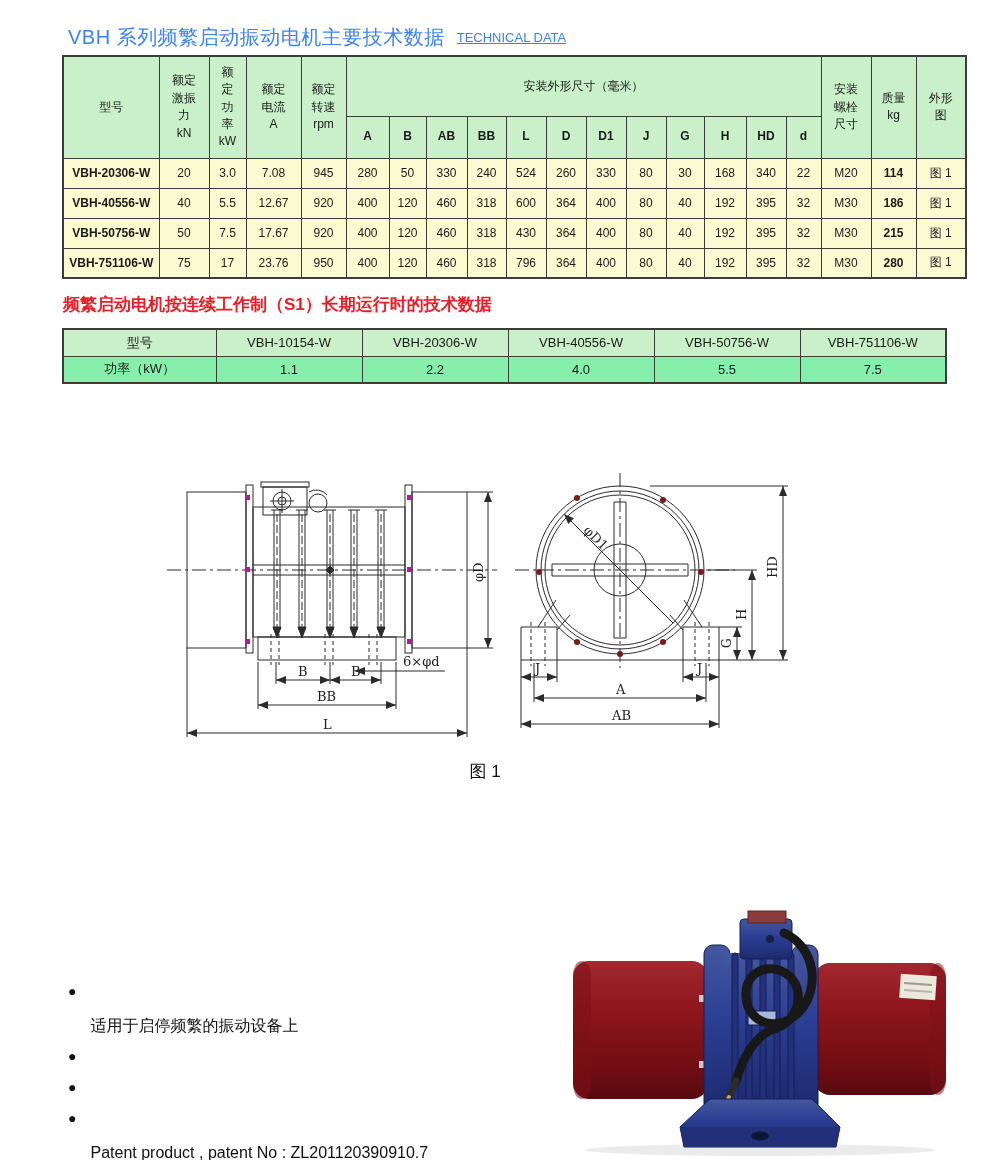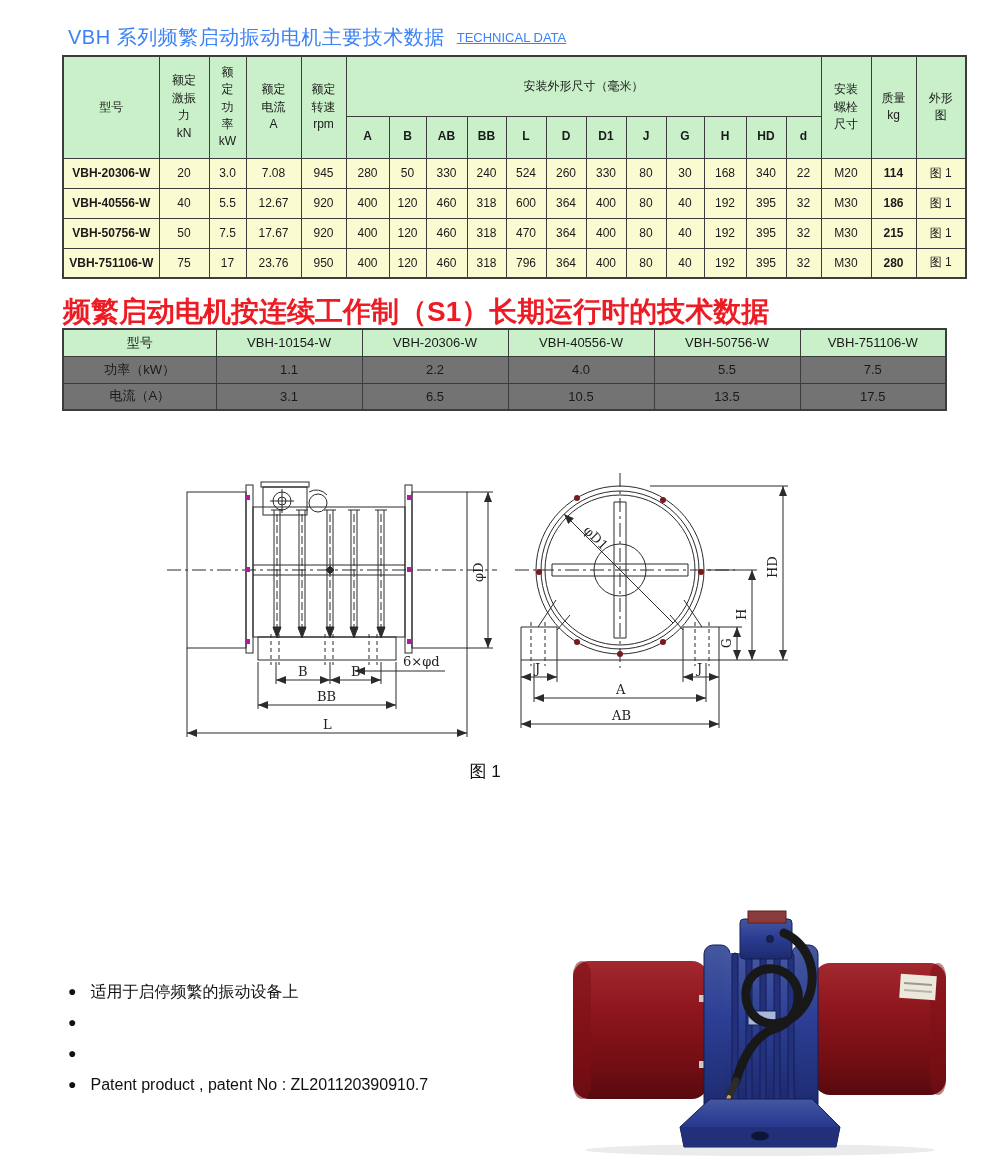--- a/index.html
+++ b/index.html
@@ -4,53 +4,53 @@
 <style>
   * { margin:0; padding:0; box-sizing:border-box; }
   html,body { background:#ffffff; }
   body { width:1000px; height:1160px; position:relative; font-family:"Liberation Sans","DejaVu Sans",sans-serif; color:#1a1a1a; }
   .page { position:absolute; inset:0; background:#fff; overflow:hidden; }
 
   
   .title1 { position:absolute; left:68px; top:24px; color:#3b82f6; font-weight:normal; white-space:nowrap; }
   .title1 .zh { font-size:20px; letter-spacing:0.5px; }
   .title1 .en { font-size:13px; text-decoration:underline; margin-left:12px; vertical-align:2px; }
-  .title2 { position:absolute; left:63px; top:293px; color:#ed1c24; font-weight:bold; font-size:28px; white-space:nowrap; }
+  .title2 { position:absolute; left:63px; top:293px; color:#ed1c24; font-weight:bold; font-size:17px; white-space:nowrap; }
 
   
   table { border-collapse:collapse; table-layout:fixed; }
   #t1 { position:absolute; left:62px; top:55px; width:903px; border:2px solid #3c3c3c; }
   #t1 th, #t1 td { border:1px solid #3c3c3c; text-align:center; vertical-align:middle; padding:0 1px; }
   #t1 th { background:#c9f0c9; font-weight:normal; font-size:12px; line-height:1.45; white-space:pre-line; }
   #t1 tr.h1 { height:60px; }
   #t1 tr.h2 { height:42px; }
   #t1 tr.h2 th { font-weight:bold; white-space:nowrap; }
   #t1 tbody td { background:#fbfbd2; font-size:12px; height:30px; }
   #t1 tbody td:first-child { font-weight:bold; }
   #t1 tbody td:nth-child(19) { font-weight:bold; }
 
   #t2 { position:absolute; left:62px; top:328px; width:883px; border:2px solid #3c3c3c; }
   #t2 th, #t2 td { border:1px solid #3c3c3c; text-align:center; vertical-align:middle; height:27px; font-size:13px; }
   #t2 th { background:#c9f0c9; font-weight:normal; }
-  #t2 td { background:#737373; }
+  #t2 td { background:#86efac; }
 
   
   .drawing { position:absolute; }
   #svg-side { left:105px; top:462px; }
   #svg-front { left:500px; top:458px; }
   .fig-caption { position:absolute; left:440px; top:760px; width:90px; text-align:center; font-size:17px; color:#111; }
 
   svg text.dim { font-family:"DejaVu Serif","Liberation Serif",serif; font-size:13px; fill:#222; }
   svg text.dim-sm { font-family:"DejaVu Serif","Liberation Serif",serif; font-size:12px; fill:#222; }
 
   
   .bullets { position:absolute; left:68px; top:980px; width:470px; }
   .bullet-row { display:flex; gap:14px; margin-bottom:8px; font-size:16px; line-height:1.45; color:#111; }
   .bullet-marker { font-size:14px; line-height:23px; }
-  .bullet-lines div { white-space:nowrap; }
+  .bullet-lines div { white-space:nowrap;margin-top:34px; }
 
   
   #photo { position:absolute; left:548px; top:903px; }
 </style>
 </head>
 <body>
 
 <div class="page">
 
   <div class="title1">
@@ -170,21 +170,21 @@
         <tr>
           <td>VBH-50756-W</td>
           <td>50</td>
           <td>7.5</td>
           <td>17.67</td>
           <td>920</td>
           <td>400</td>
           <td>120</td>
           <td>460</td>
           <td>318</td>
-          <td>470</td>
+          <td>430</td>
           <td>364</td>
           <td>400</td>
           <td>80</td>
           <td>40</td>
           <td>192</td>
           <td>395</td>
           <td>32</td>
           <td>M30</td>
           <td>215</td>
           <td>图 1</td>
@@ -236,28 +236,20 @@
       </tr>
     </thead>
     <tbody>
         <tr>
           <td>功率（kW）</td>
           <td>1.1</td>
           <td>2.2</td>
           <td>4.0</td>
           <td>5.5</td>
           <td>7.5</td>
-        </tr>
-        <tr>
-          <td>电流（A）</td>
-          <td>3.1</td>
-          <td>6.5</td>
-          <td>10.5</td>
-          <td>13.5</td>
-          <td>17.5</td>
         </tr>
       </tbody>
   </table>
 
   <svg id="svg-side" class="drawing" width="400" height="290" viewBox="0 0 400 290">
     <defs>
       <marker id="ae" markerWidth="11" markerHeight="8" refX="10" refY="4" orient="auto">
           <path d="M0,0 L10,4 L0,8 Z" fill="#2b2b2b"></path>
         </marker>
       <marker id="as" markerWidth="11" markerHeight="8" refX="0" refY="4" orient="auto">

